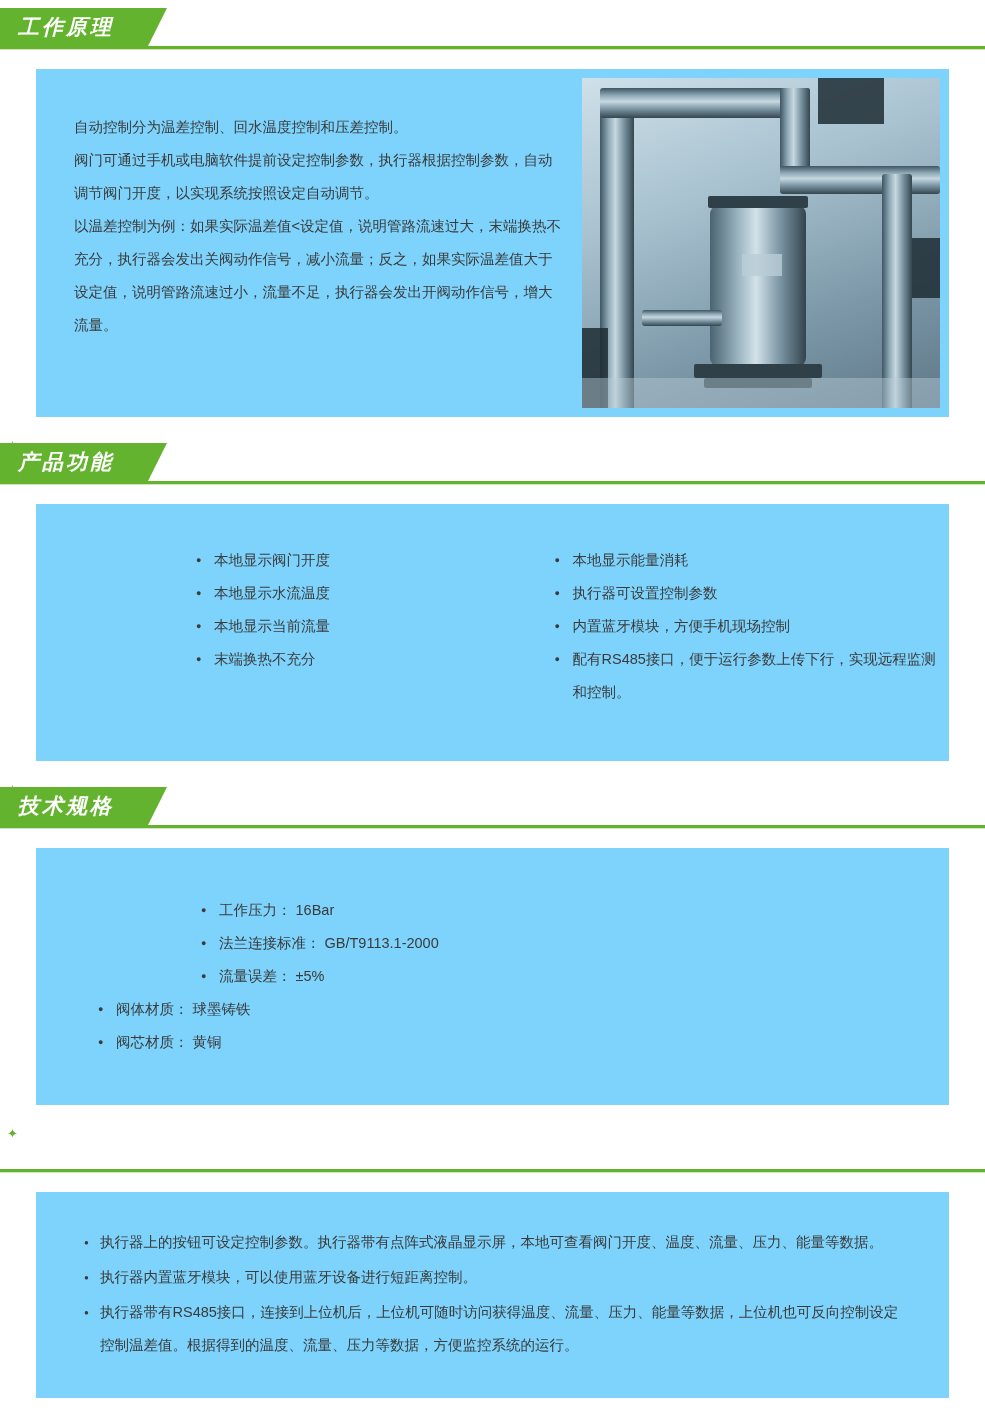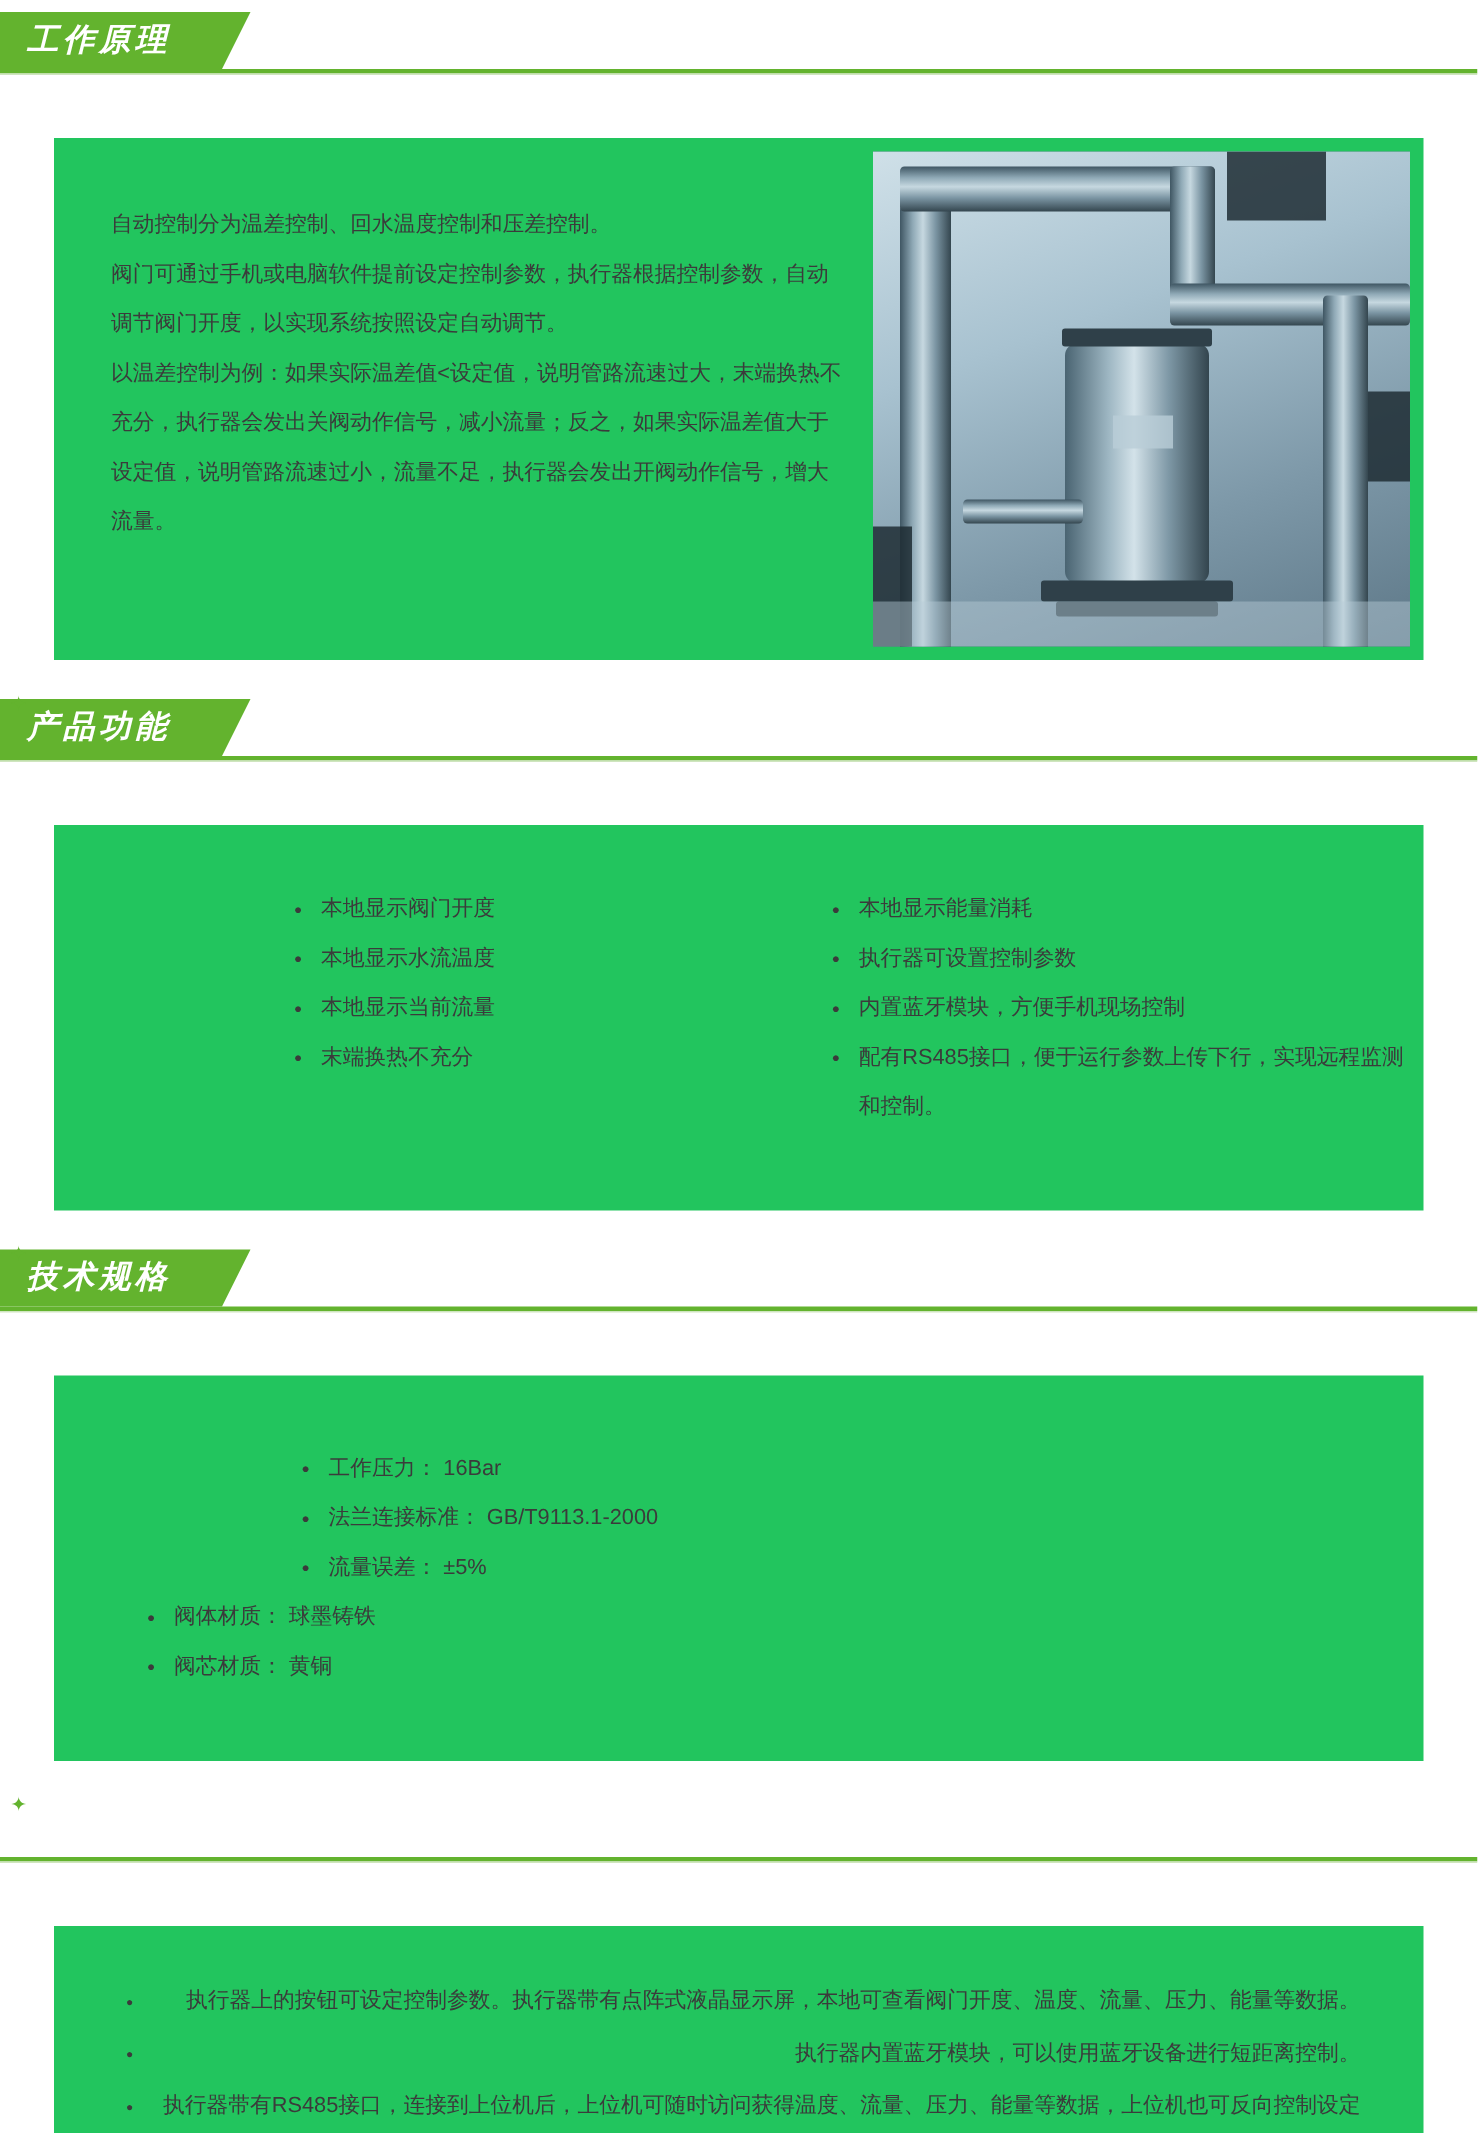--- a/index.html
+++ b/index.html
@@ -68,22 +68,22 @@
     left: 7px;
     top: -4px;
     color: #63b32e;
     font-size: 13px;
     line-height: 1;
     z-index: 3;
   }
 
   
   .panel {
-    background: #22c55e;
-    margin: 40px 36px 0 36px;
+    background: #7dd3fc;
+    margin: 17px 36px 0 36px;
   }
 
   
   .principle {
     display: flex;
     padding: 0;
     align-items: flex-start;
     min-height: 330px;
   }
   .principle-text {
@@ -172,21 +172,21 @@
   .spec .cols { padding: 46px 0 46px 0; flex-direction: column; }
   .spec .col { padding-left: 165px; }
   .spec .col.right { padding-left: 62px; }
 
   
   .netlist {
     padding: 34px 42px 34px 48px;
   }
   .netlist ul {
     list-style: none;
-    margin: 0; padding: 0; text-align: right;
+    margin: 0; padding: 0;
   }
   .netlist li {
     position: relative;
     padding-left: 16px;
     font-size: 14.5px;
     line-height: 33px;
     color: #3b3b3b;
     margin-bottom: 2px;
   }
   .netlist li::before {

